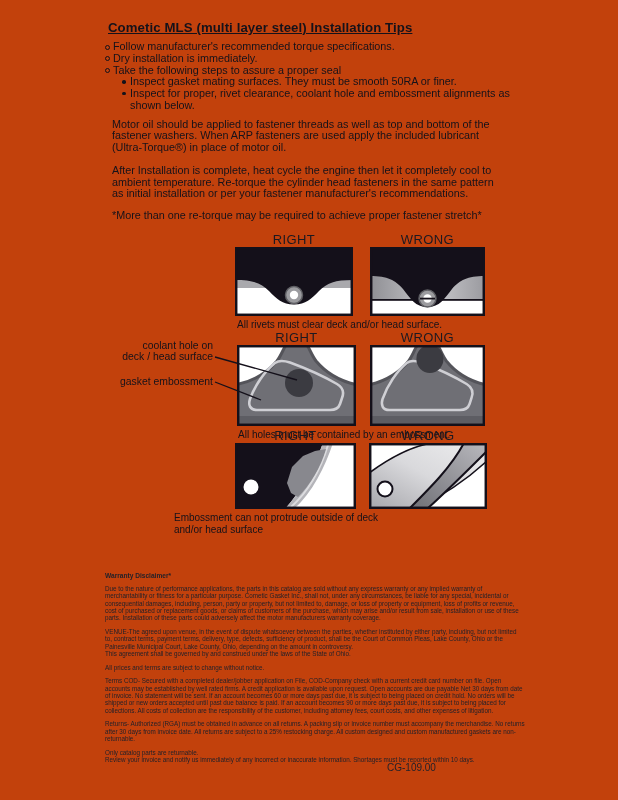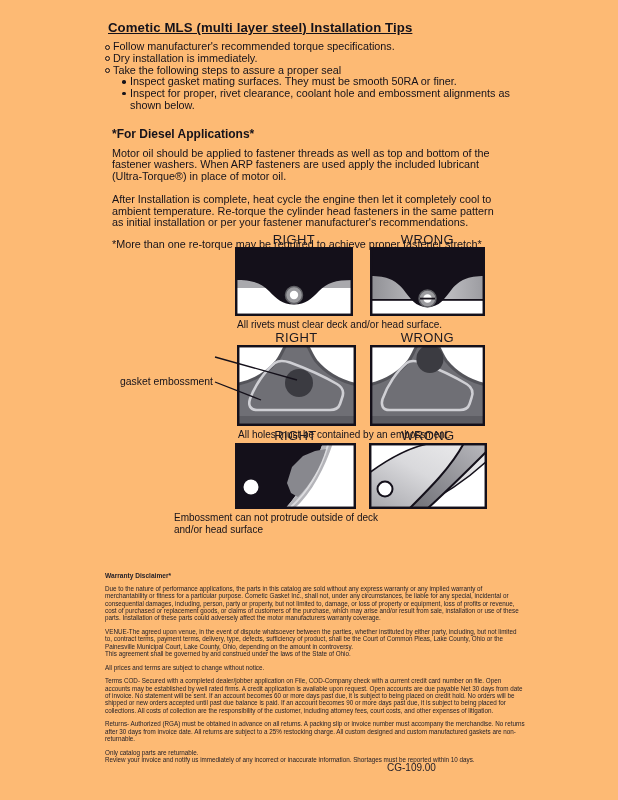--- a/index.html
+++ b/index.html
@@ -1,19 +1,19 @@
 <!DOCTYPE html>
 <html><head>
 <meta charset="utf-8">
 <style>
   html,body{margin:0;padding:0;background:#ffffff;}
   .page{
     position:relative;
     width:618px;height:800px;
-    background:#fdba74;
+    background:#c2410c;
     font-family:"Liberation Sans", sans-serif;
     color:#15121a;
     overflow:hidden;
   }
   
   .text-top{position:absolute;left:105px;top:20px;width:438px;}
   .doc-title{
     font-size:13.2px;font-weight:bold;text-decoration:underline;
     margin:0 0 6px 3px;letter-spacing:.1px;
   }
@@ -76,21 +76,20 @@
     <h1 class="doc-title">Cometic MLS (multi layer steel) Installation Tips</h1>
     <ul class="tips">
       <li><span class="marker open"></span><span>Follow manufacturer's recommended torque specifications.</span></li>
       <li><span class="marker open"></span><span>Dry installation is immediately.</span></li>
       <li><span class="marker open"></span><span>Take the following steps to assure a proper seal</span></li>
       <li class="sub"><span class="marker fill"></span><span>Inspect gasket mating surfaces.  They must be smooth 50RA or finer.</span></li>
       <li class="sub"><span class="marker fill"></span><span>Inspect for proper, rivet clearance, coolant hole and embossment alignments as shown below.</span></li>
     </ul>
 
     <div class="diesel">
-      <h2 class="diesel-heading">*For Diesel Applications*</h2>
       <p class="p1">Motor oil should be applied to fastener threads as well as top and bottom of the fastener washers. When ARP fasteners are used apply the included lubricant (Ultra-Torque®) in place of motor oil.</p>
       <p class="p2">After Installation is complete, heat cycle the engine then let it completely cool to ambient temperature. Re-torque the cylinder head fasteners in the same pattern as initial installation or per your fastener manufacturer's recommendations.</p>
       <p class="p3">*More than one re-torque may be required to achieve proper fastener stretch*</p>
     </div>
   </div>
 
   <div class="fig fig1">
     <div class="lblrow">
       <span class="rw r">RIGHT</span>
       <span class="rw w">WRONG</span>
@@ -142,20 +141,22 @@
       <svg class="figbox" width="115" height="81" viewBox="0 0 119 81" preserveAspectRatio="none">
         <rect width="119" height="81" fill="#ffffff"></rect>
         <path d="M-2,40 C18,36 30,28 40,16 C46,8 48,-2 52,-2 H67 C71,-2 73,8 79,16 C89,28 101,36 121,40 V83 H-2 Z" fill="#6f6f75" stroke="#54545a" stroke-width="3"></path>
         <rect y="71" width="119" height="8" fill="#5d5d63"></rect>
         <path d="M20,65 C13,65 11,60 13,54 C18,40 28,26 38,18 C42,15 47,15.5 53,17.5 C68,23 88,32 100,39 C106,42.5 107,48 105,53 L103,59 C101.5,63.5 98,65 93,65 Z" fill="none" stroke="#cfcfd4" stroke-width="2.6"></path>
         <circle cx="62" cy="14" r="14" fill="#3b3b41"></circle>
         <rect x="1.2" y="1.2" width="116.6" height="78.6" fill="none" stroke="#14101a" stroke-width="2.5"></rect>
       </svg>
     </div>
     <p class="caption">All holes must be contained by an embossment.</p>
+    <span class="side-label coolant">coolant hole on
+deck / head surface</span>
     <span class="side-label emboss">gasket embossment</span>
     <svg class="leader-overlay" width="430" height="112" viewBox="0 0 430 112">
       <line x1="110" y1="26" x2="192" y2="49" stroke="#14101a" stroke-width="1.3"></line>
       <line x1="110" y1="51" x2="156" y2="69" stroke="#14101a" stroke-width="1.3"></line>
     </svg>
   </div>
 
   <div class="fig fig3">
     <div class="lblrow">
       <span class="rw r">RIGHT</span>

